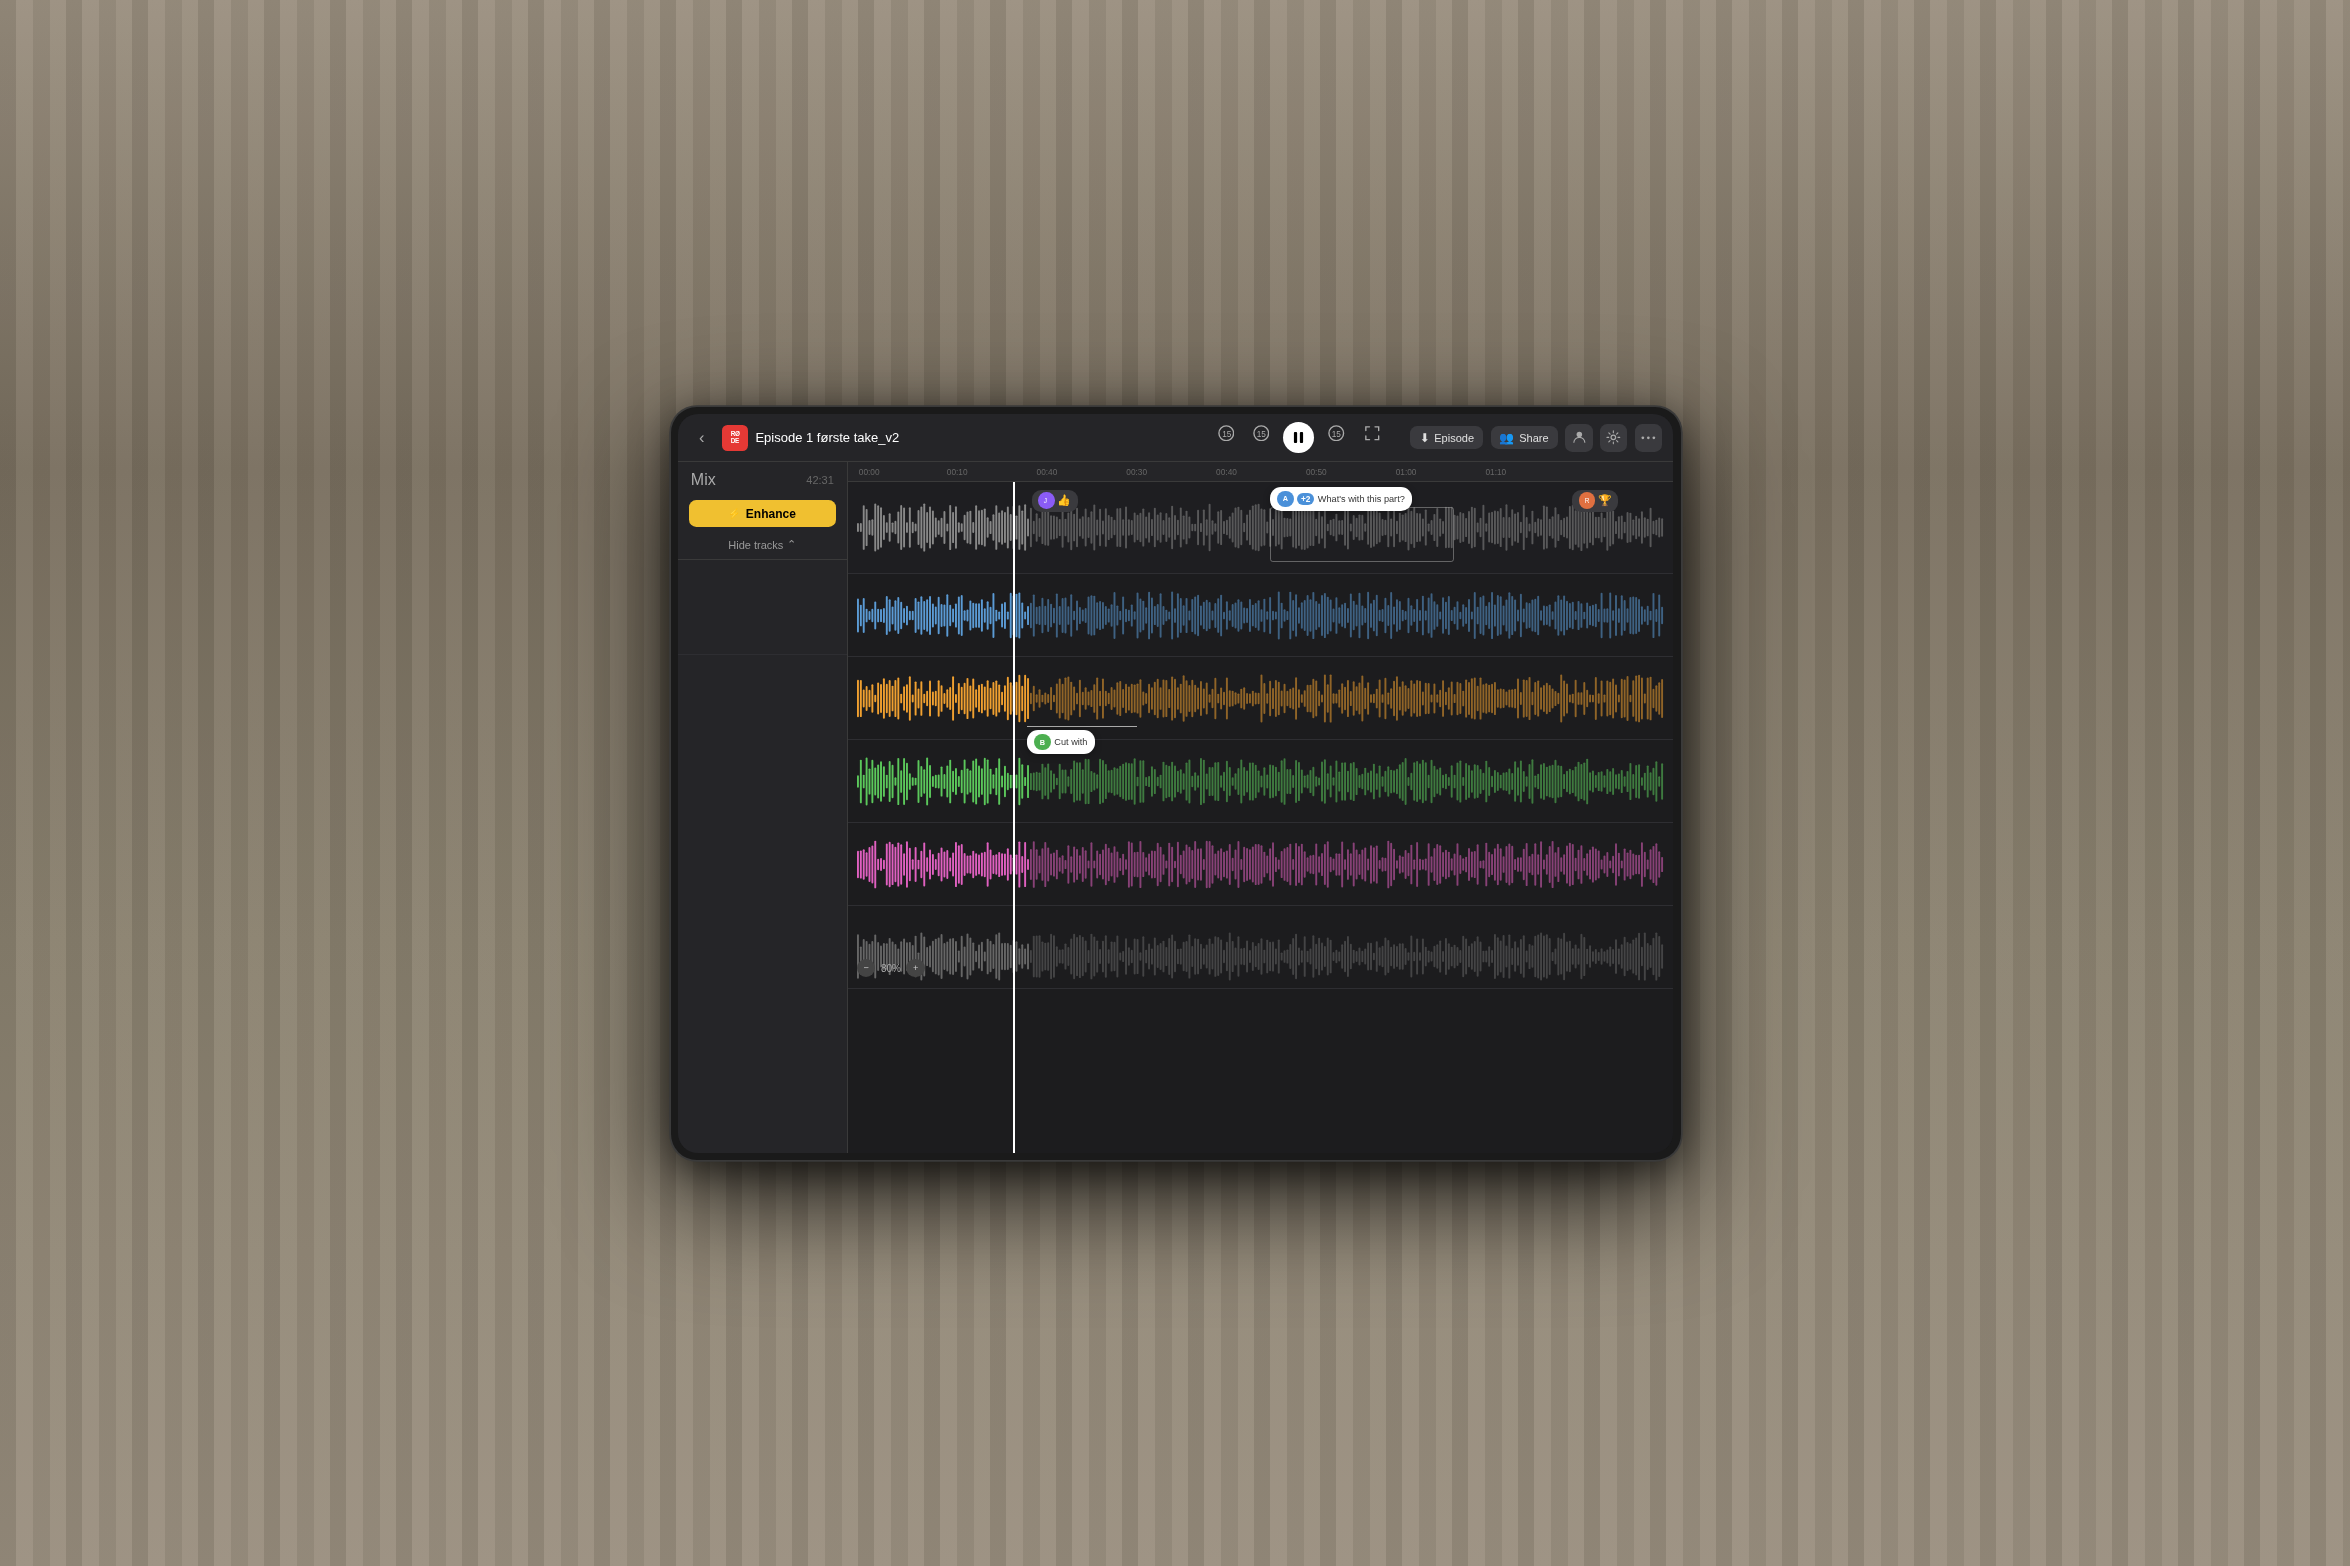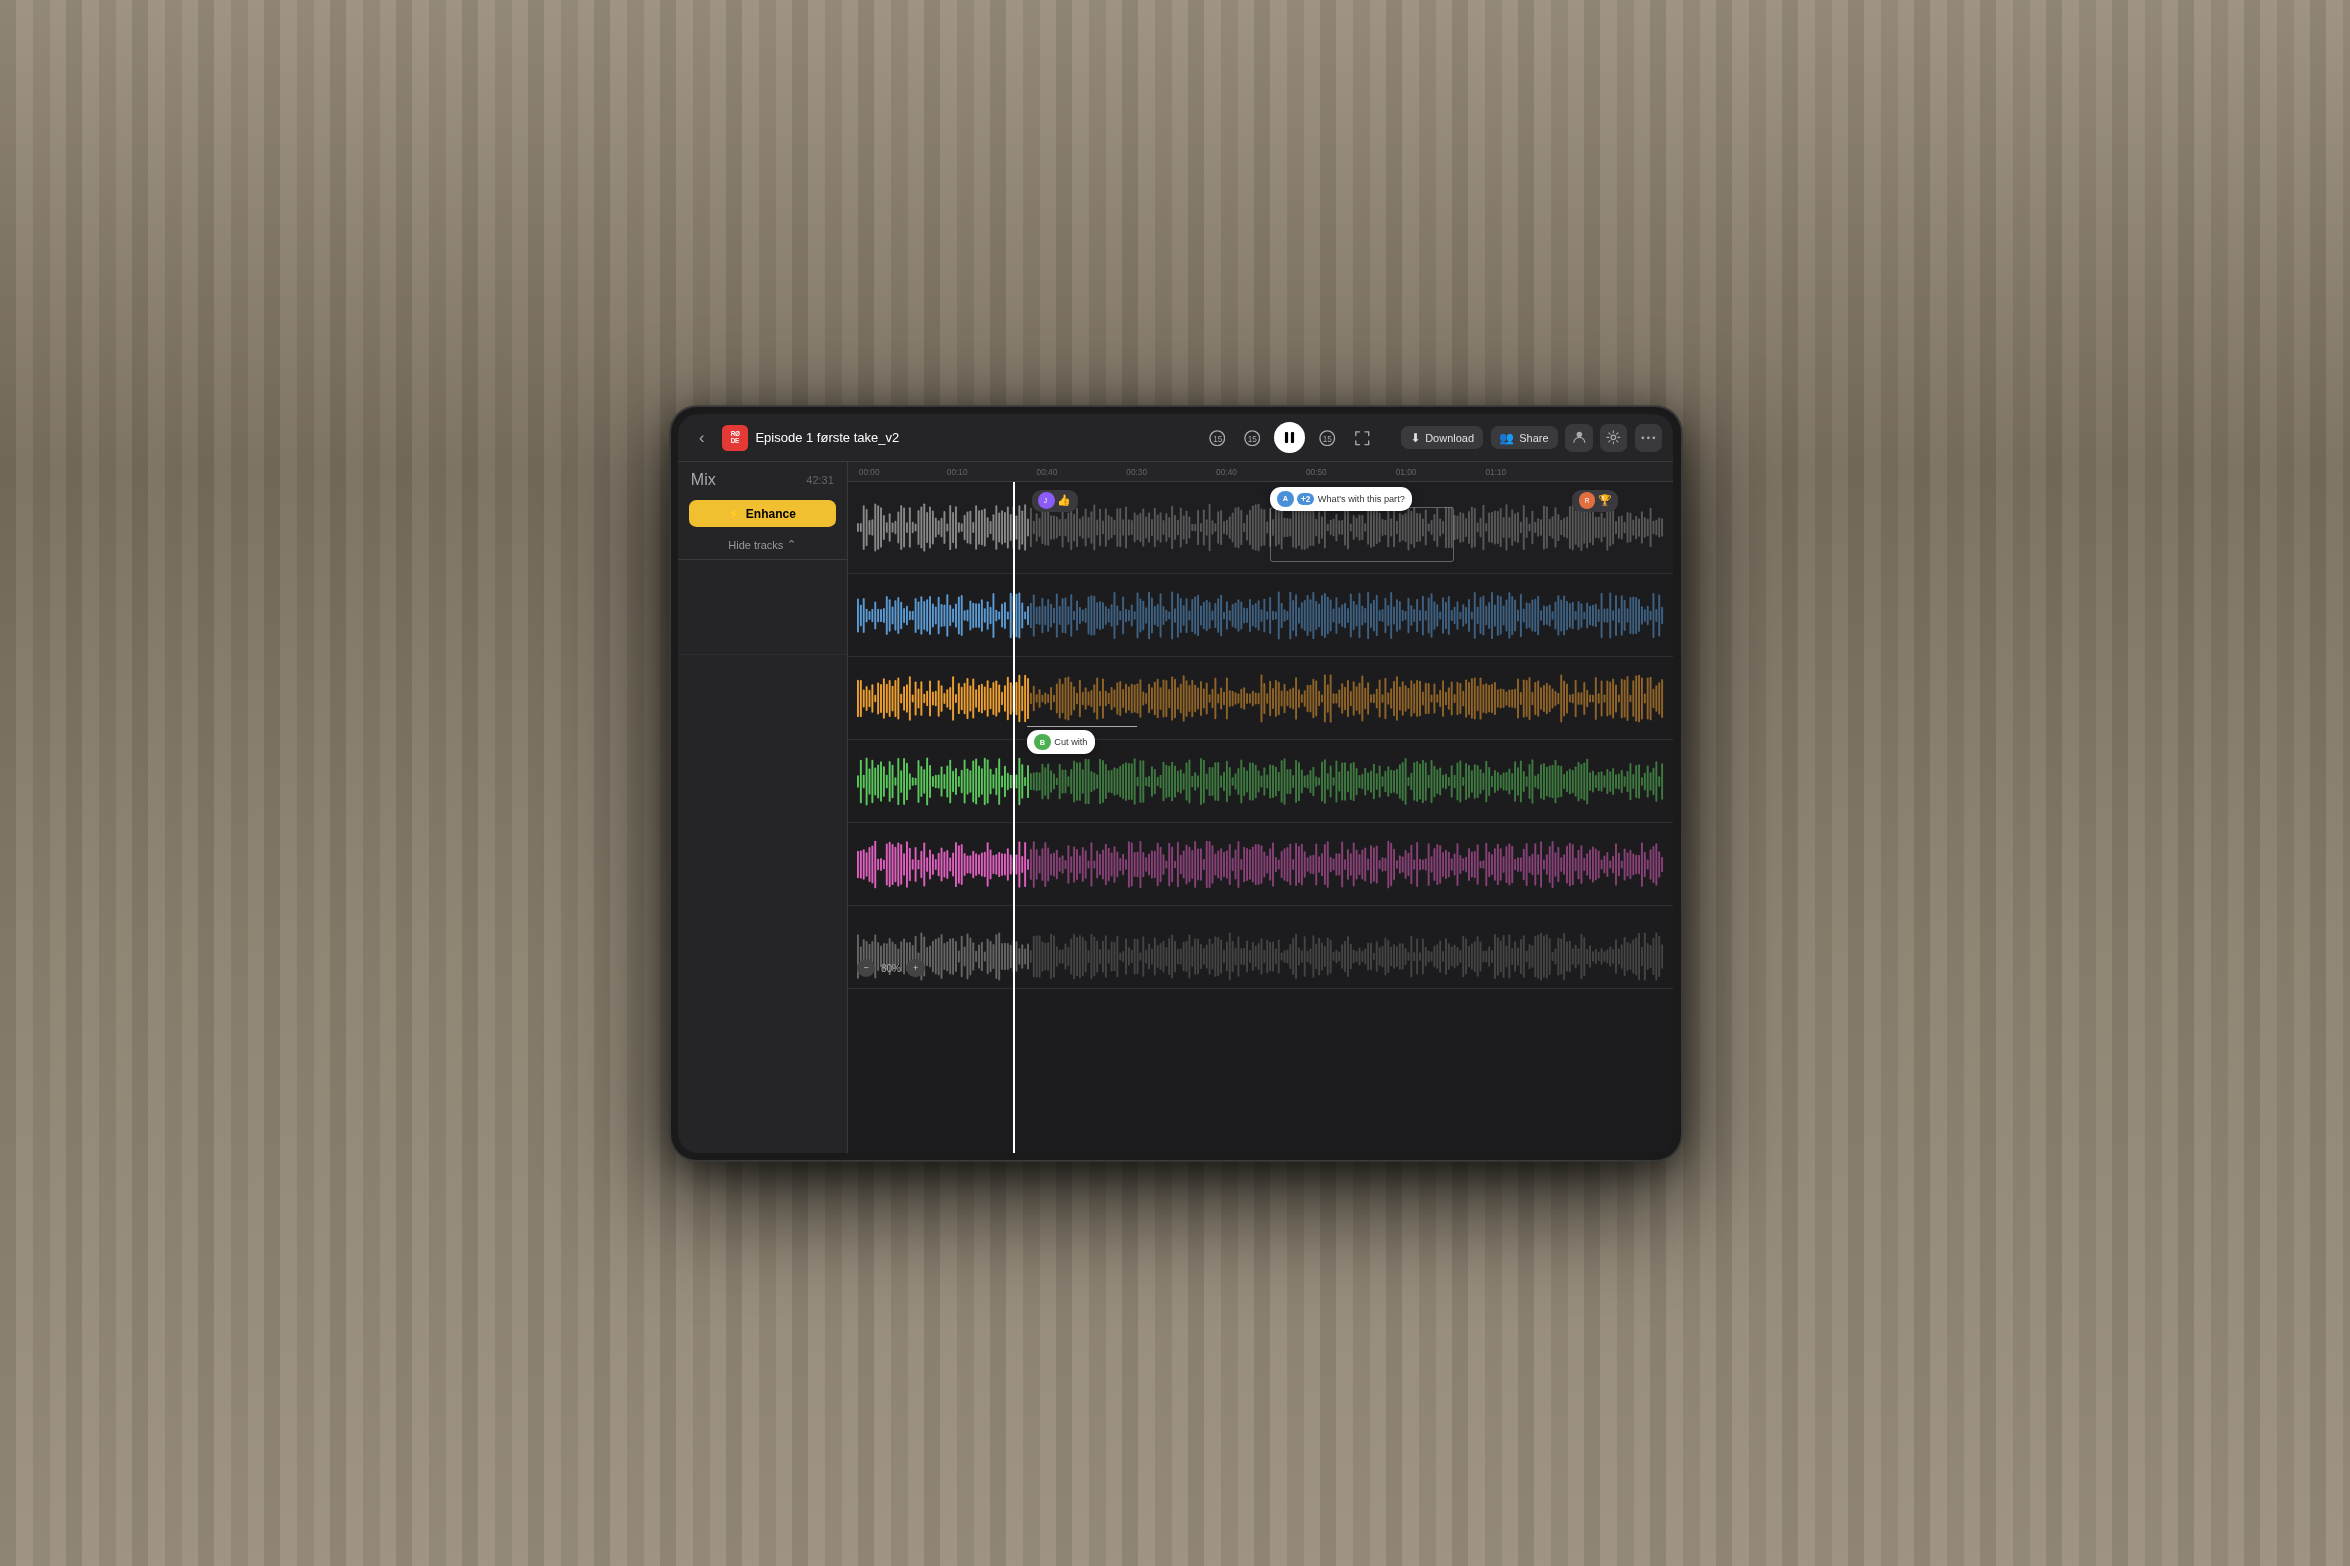--- a/index.html
+++ b/index.html
@@ -100,21 +100,21 @@
       display: flex;
       align-items: center;
       gap: 9.2px;
       margin: 0 18.4px;
     }
 
     .transport-btn {
       width: 26px;
       height: 26px;
       display: flex;
-      align-items: center;
+      align-items: flex-start;
       justify-content: center;
       color: #ccc;
       font-size: 14.7px;
       cursor: pointer;
     }
 
     .play-btn {
       width: 31px;
       height: 31px;
       background: #ffffff;
@@ -445,21 +445,21 @@
         <div class="transport-btn" title="Fit to screen">
           <svg width="16.5" height="16.5" viewBox="0 0 18 18">
               <path d="M2 6V2h4M12 2h4v4M16 12v4h-4M6 16H2v-4" stroke="#aaa" stroke-width="1.5" fill="none" stroke-linecap="round"></path>
             </svg>
         </div>
       </div>
 
       <div class="top-actions">
         <div class="action-btn">
           <span class="icon">⬇</span>
-          <span>Download</span>
+          <span>Episode</span>
         </div>
         <div class="action-btn">
           <span class="icon">👥</span>
           <span>Share</span>
         </div>
         <div class="icon-btn">
           <svg width="14.7" height="14.7" viewBox="0 0 16 16">
               <circle cx="8" cy="5" r="3" fill="#aaa"></circle>
               <path d="M2 14c0-3.3 2.7-6 6-6s6 2.7 6 6" stroke="#aaa" stroke-width="1.2" fill="none"></path>
             </svg>

